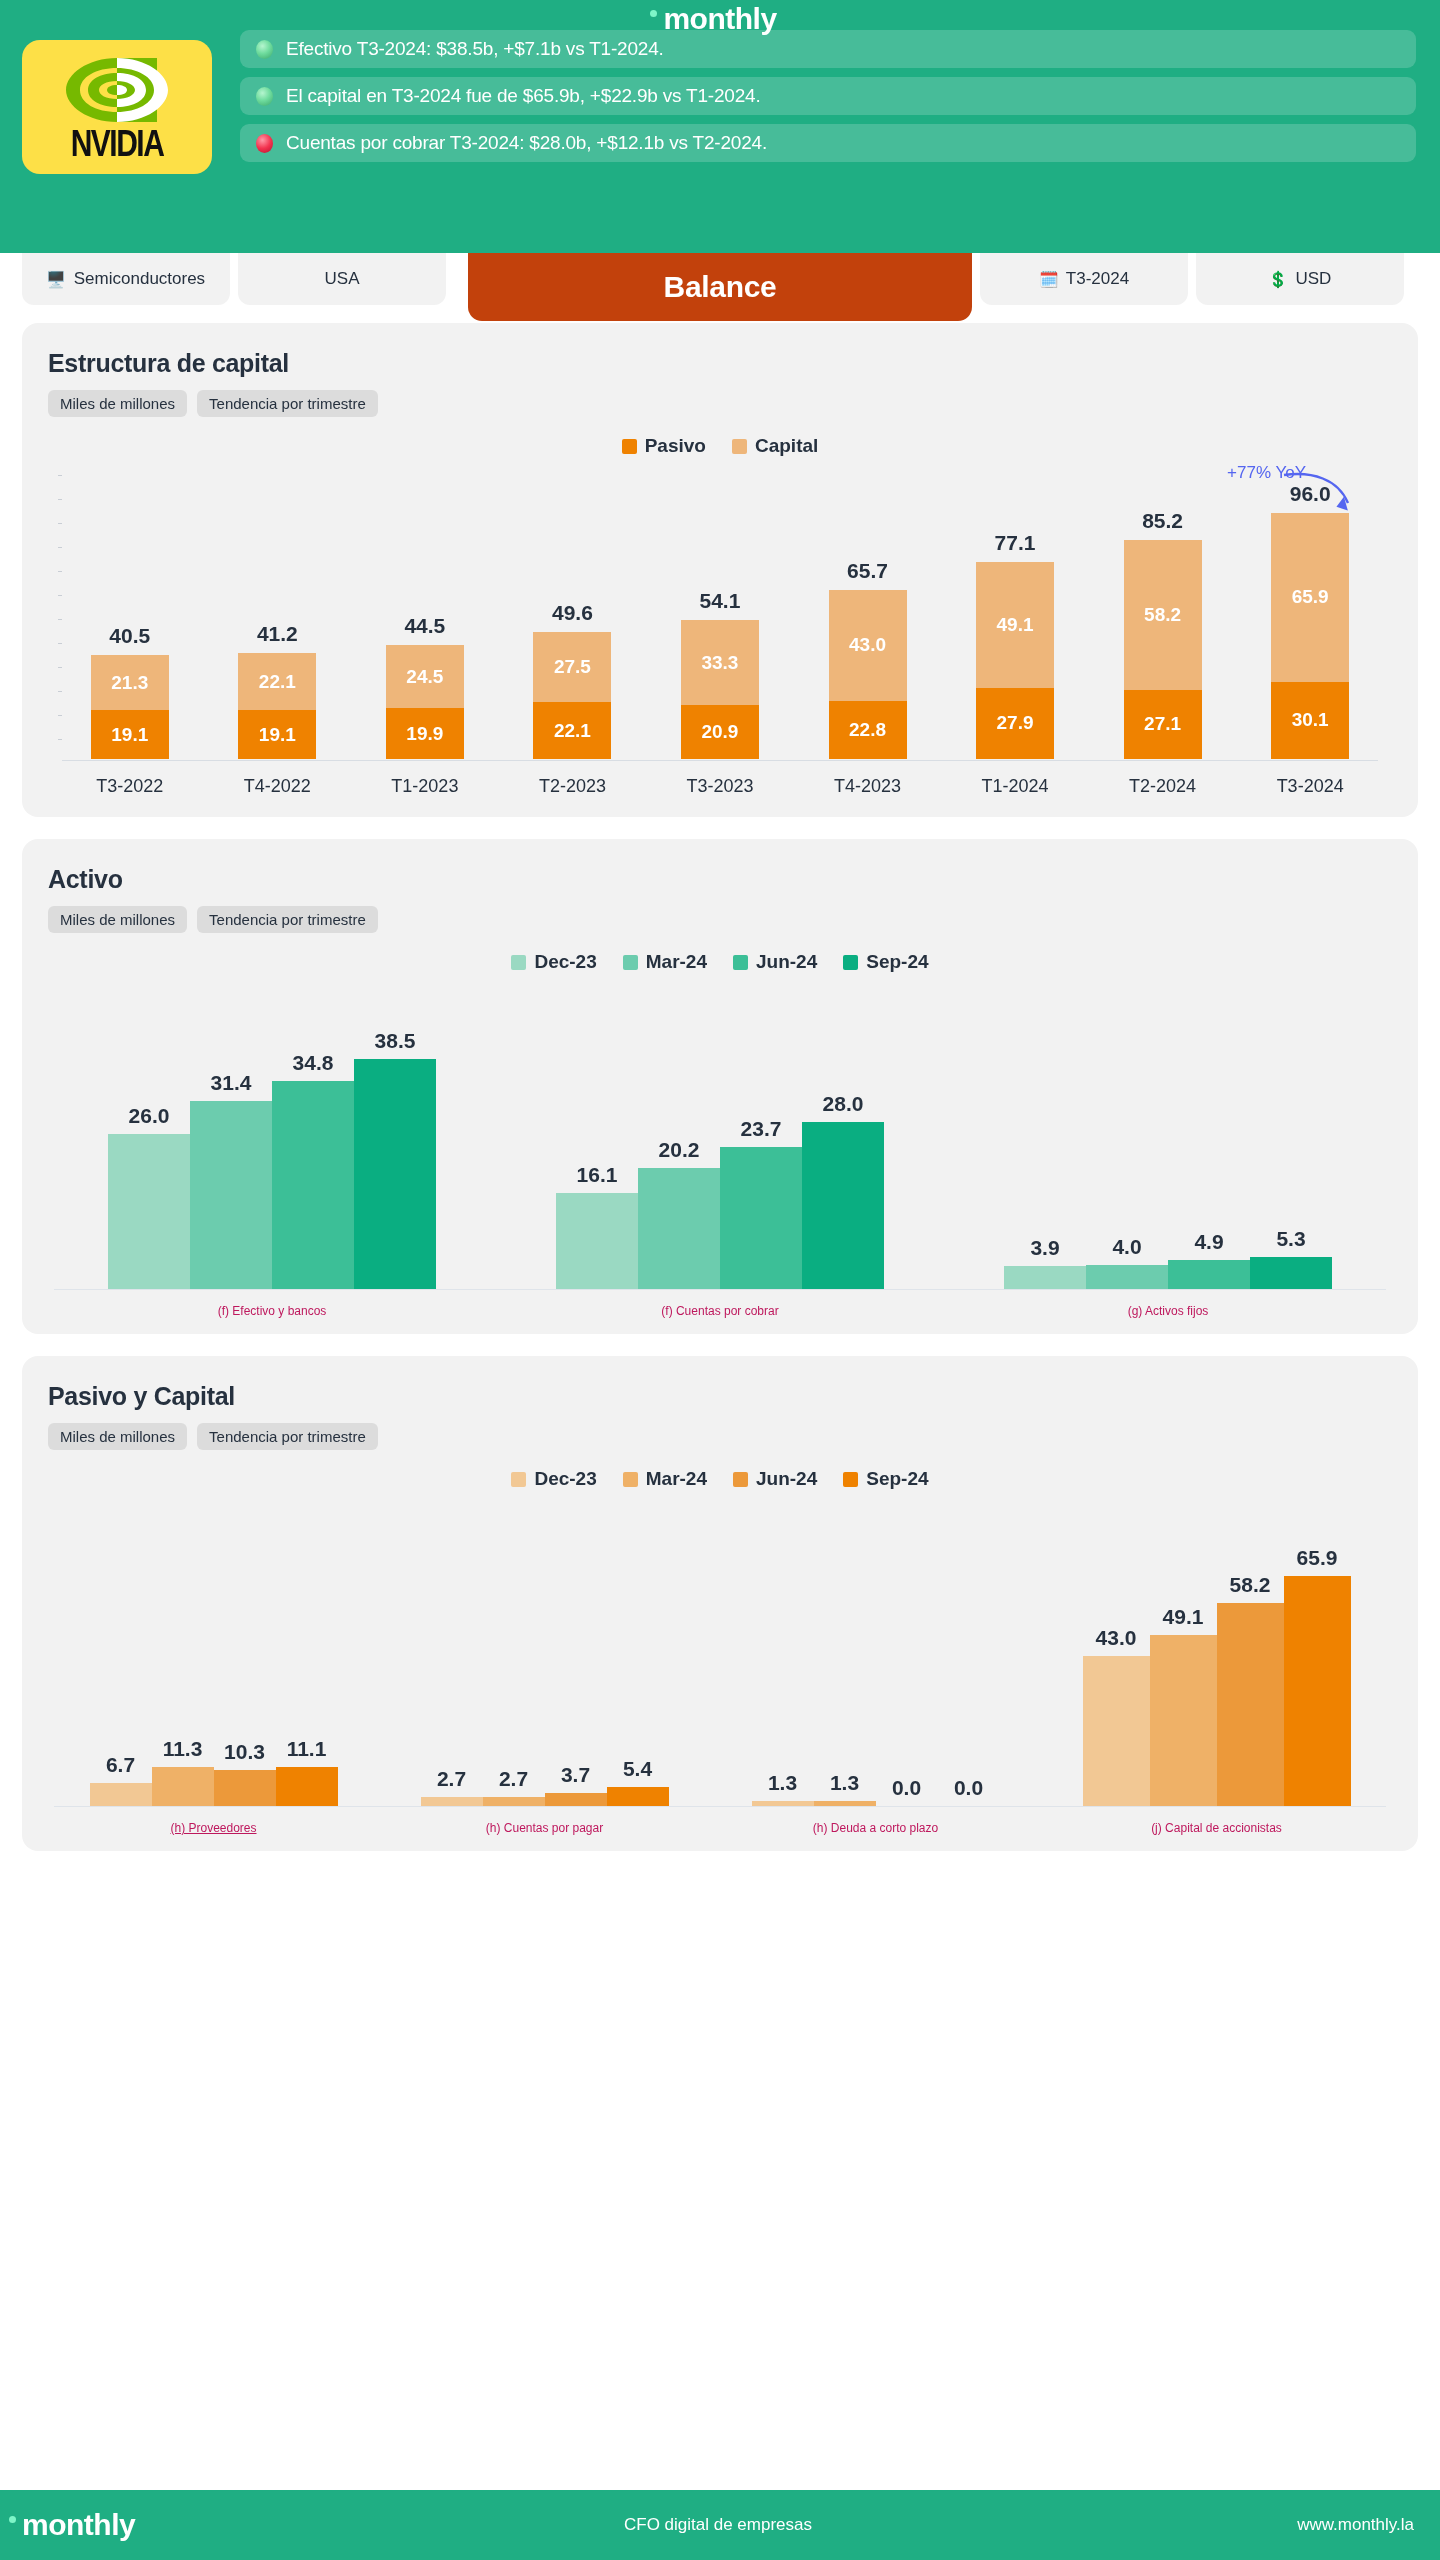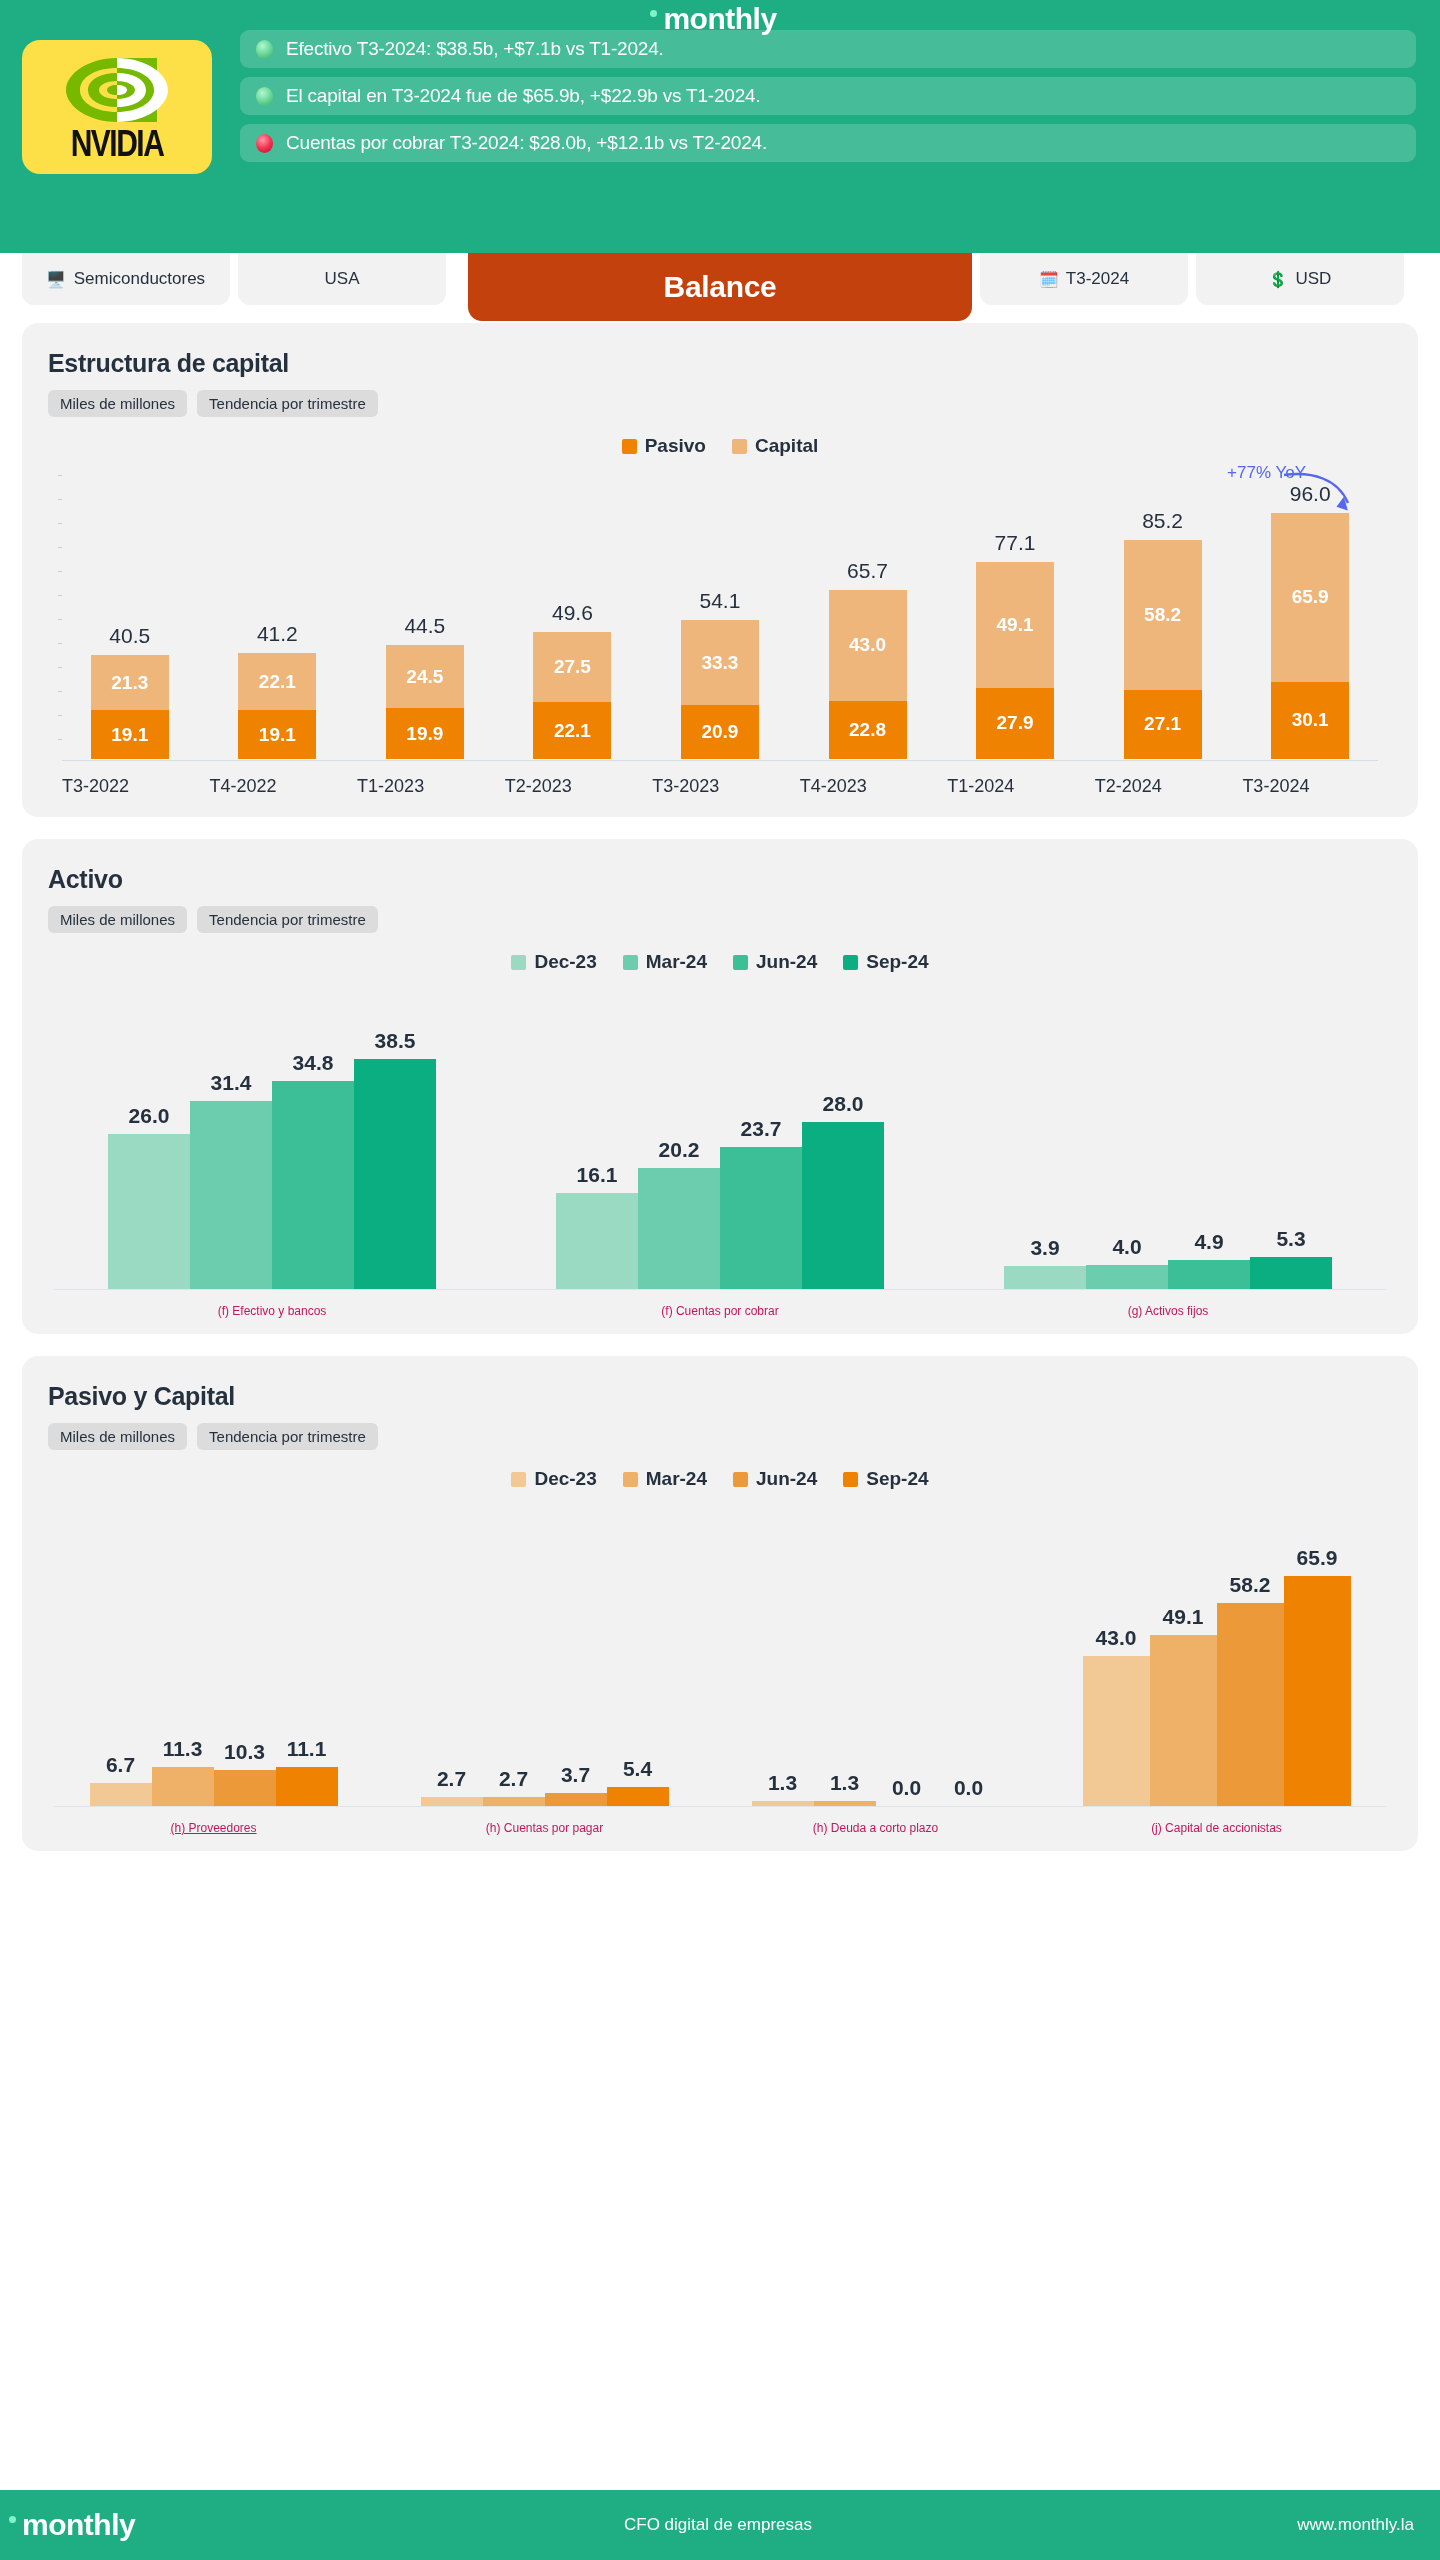--- a/index.html
+++ b/index.html
@@ -179,41 +179,42 @@
     align-items: flex-end;
     justify-content: space-between;
   }
   .c1-axis {
     position: absolute;
     left: 14px; right: 14px;
     bottom: 40px;
     border-top: 1px solid #d8dde3;
   }
   .c1-col { width: 10.3%; display: flex; flex-direction: column; align-items: center; }
-  .c1-total { font-size: 21px; font-weight: normal; color: #26313f; margin-bottom: 7px; }
+  .c1-total { font-size: 21px; font-weight: bold; color: #26313f; margin-bottom: 7px; }
   .c1-bar { width: 78px; display: flex; flex-direction: column; }
   .seg {
     display: flex;
     align-items: center;
     justify-content: center;
     color: #ffffff;
     font-size: 19px;
     font-weight: bold;
   }
   .seg-cap { background: #eeb67a; }
   .seg-pas { background: #ef8200; }
   .c1-labels {
     position: absolute;
     left: 14px; right: 14px;
     bottom: 4px;
     display: flex;
     justify-content: space-between;
   }
   .c1-labels div {
     width: 10.3%;
+    text-align: center;
     font-size: 18px;
     color: #26313f;
   }
   .ticks { position: absolute; left: 10px; top: 4px; bottom: 42px; width: 4px; }
   .ticks i { position: absolute; left: 0; width: 4px; height: 1px; background: #c9ced5; }
 
   
   .grp-wrap { position: relative; margin-top: 16px; }
   .grp-plot { display: flex; align-items: flex-end; justify-content: space-around; position: relative; }
   .grp-axis { border-top: 1px solid #dfe4ea; margin: 0 6px; }

